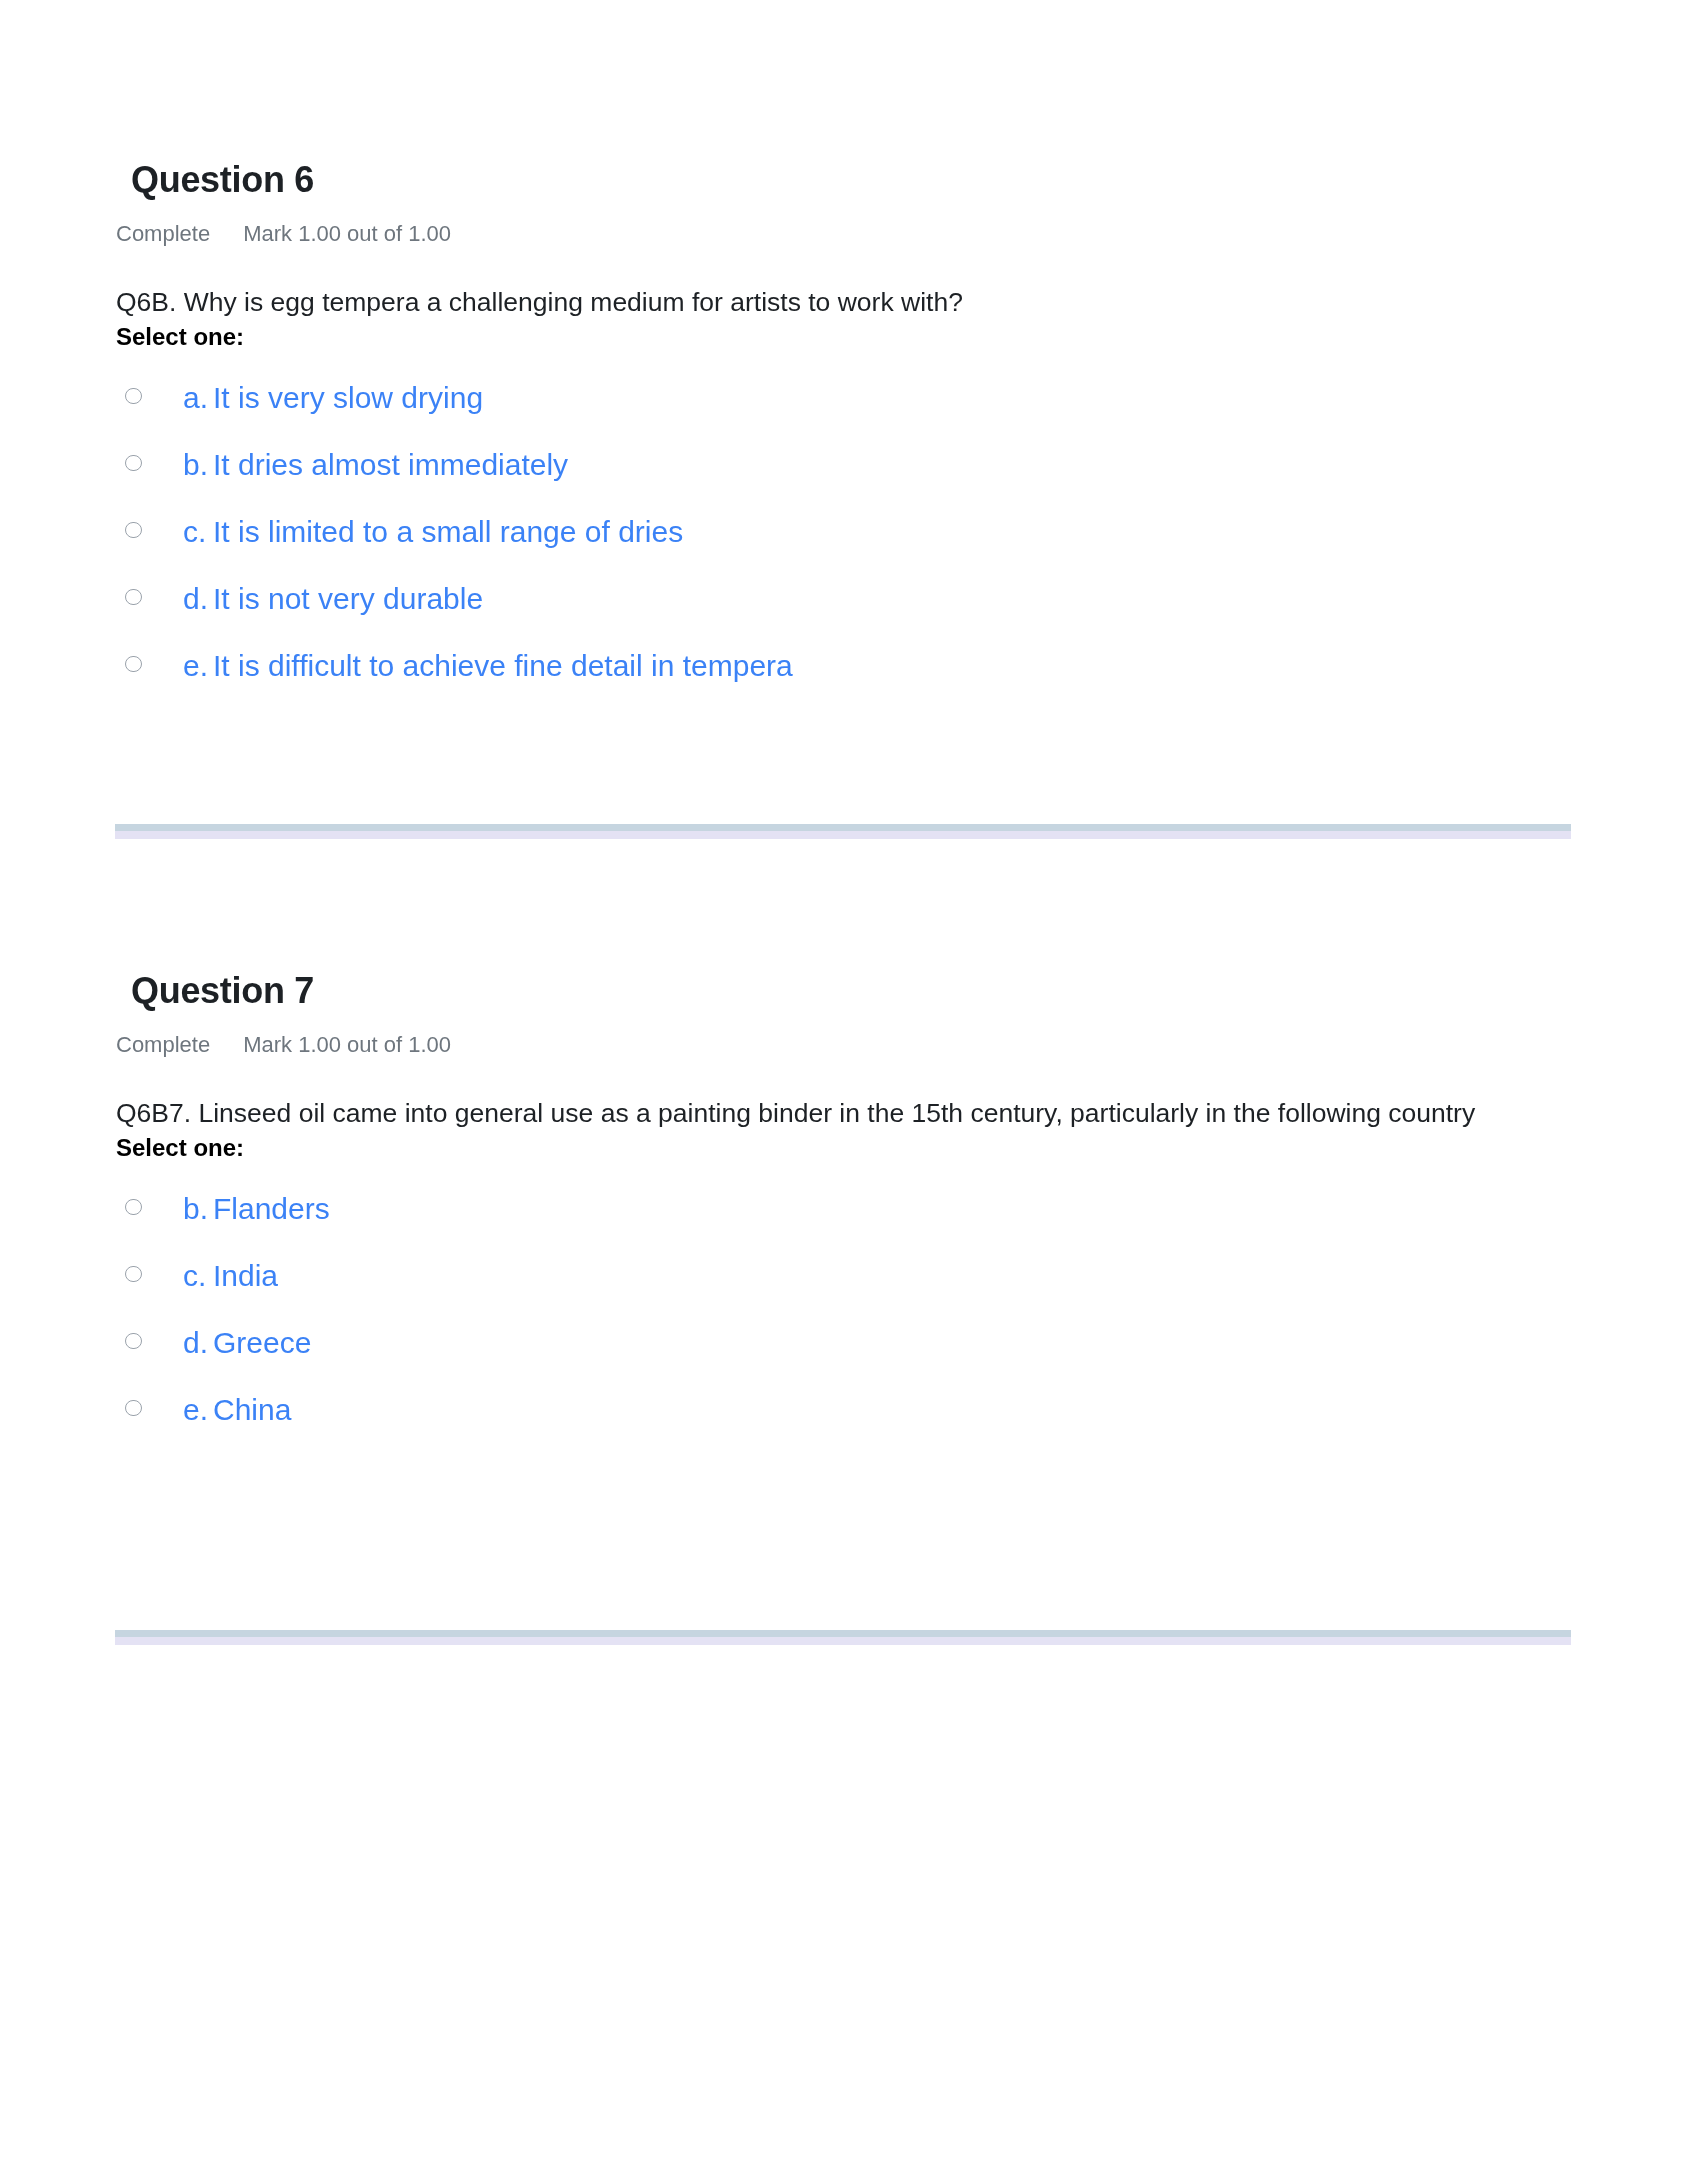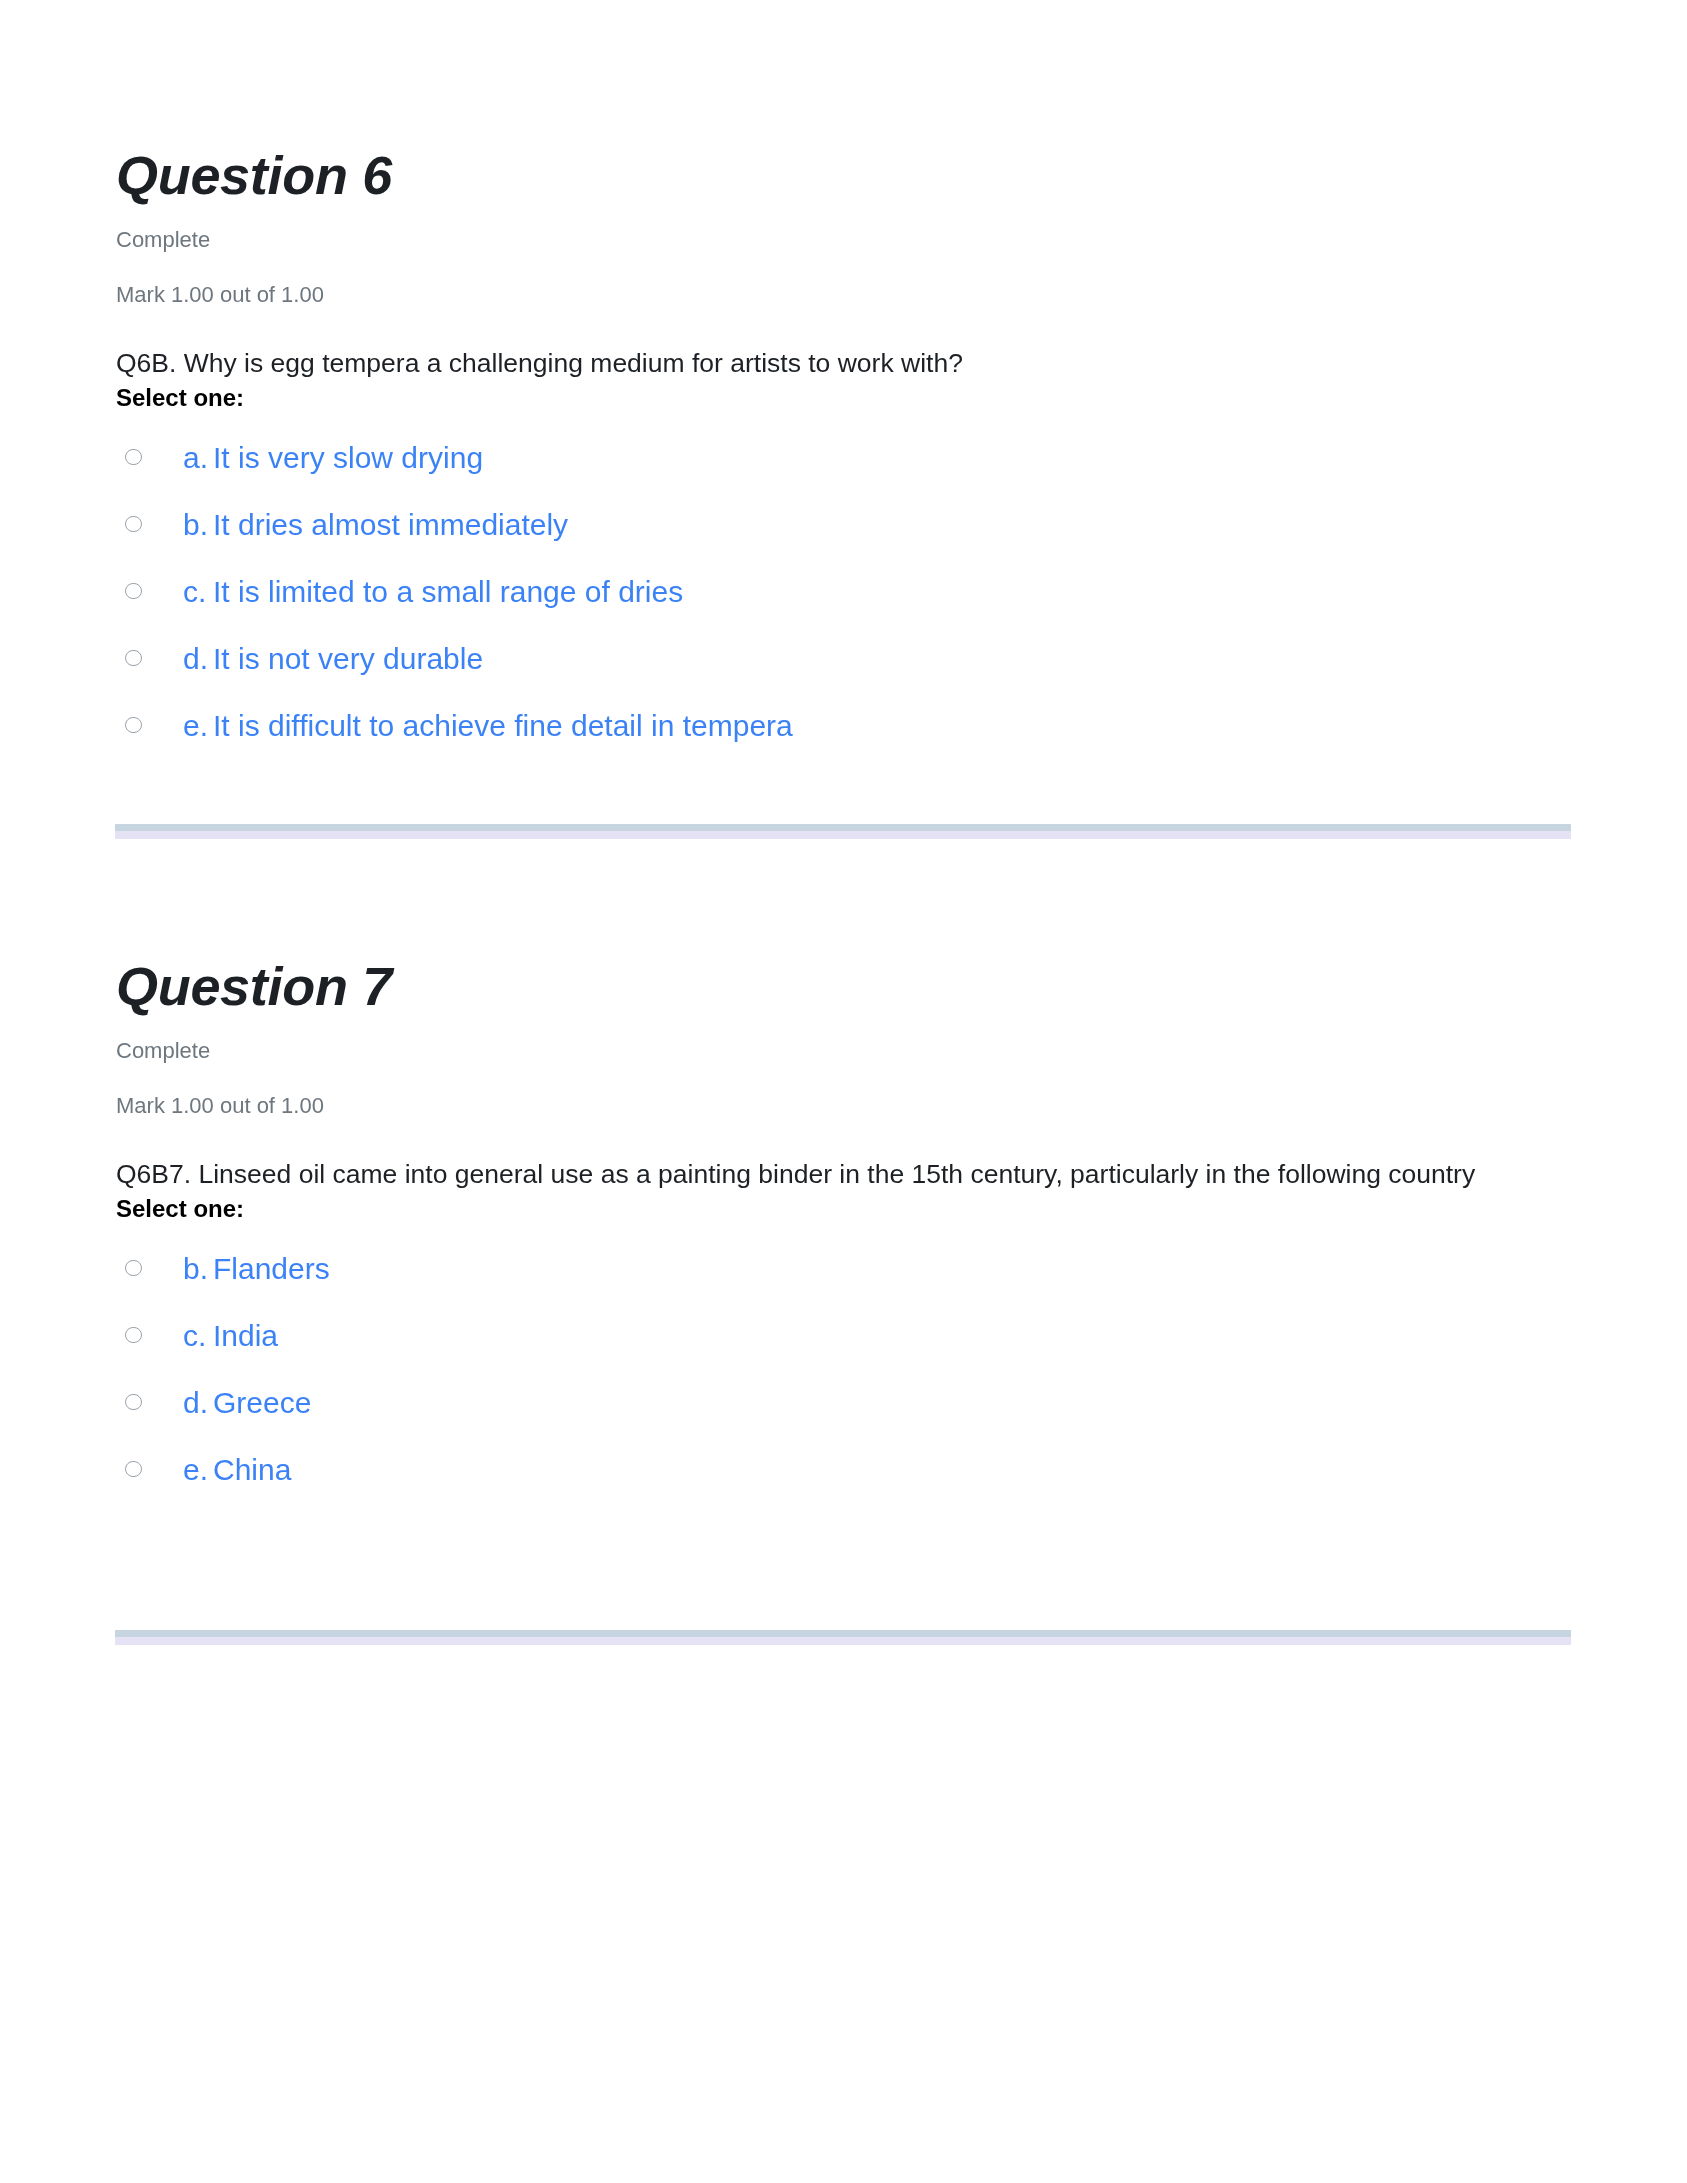--- a/index.html
+++ b/index.html
@@ -6,22 +6,22 @@
   html,body{margin:0;padding:0;background:#ffffff;}
   body{
     width:1687px;height:2183px;overflow:hidden;
     font-family:"Liberation Sans",sans-serif;color:#1d2125;
     -webkit-font-smoothing:antialiased;
   }
   .page{position:relative;width:1687px;height:2183px;background:#ffffff;}
 
   
   .qblock{position:absolute;left:116px;width:1456px;}
-  .qhead{font-size:54px;font-weight:700;letter-spacing:-0.3px;line-height:1.15;color:#1d2125;margin:0;font-style:italic;}
-  .qinfo{margin-top:23px;font-size:22px;line-height:1;color:#6e767e;display:flex;align-items:flex-start;gap:33px;flex-direction:column;}
+  .qhead{font-size:36px;font-weight:700;letter-spacing:-0.3px;line-height:1.15;color:#1d2125;margin:15px;}
+  .qinfo{margin-top:23px;font-size:22px;line-height:1;color:#6e767e;display:flex;align-items:flex-start;gap:33px;}
   .qinfo span{white-space:nowrap;}
   .qtext{margin-top:38px;font-size:26.5px;line-height:1.5;color:#1d2125;}
   .selectone{font-size:24px;font-weight:700;line-height:1.15;color:#000000;}
 
   
   .answers{margin-top:22.5px;position:relative;}
   .ans{position:relative;height:67px;}
   .radio{
     position:absolute;left:9.3px;top:14.6px;width:16.5px;height:16.5px;
     border:1.3px solid #9aa2ab;border-radius:50%;background:#ffffff;box-sizing:border-box;

